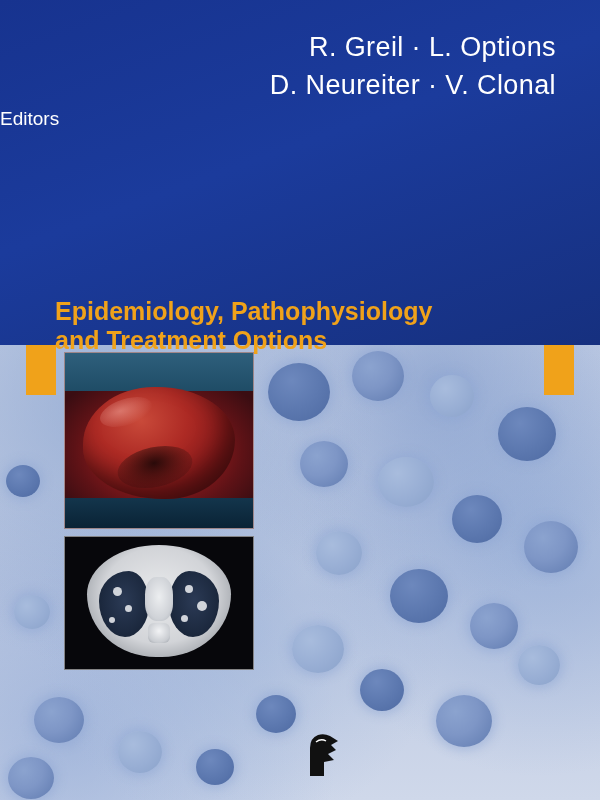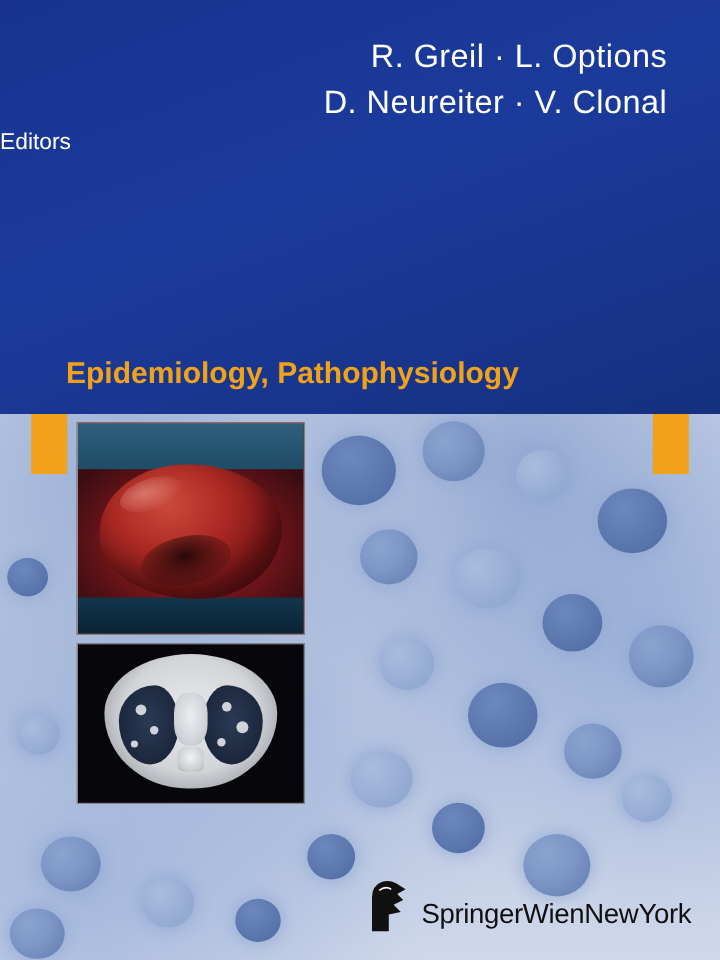--- a/index.html
+++ b/index.html
@@ -260,20 +260,21 @@
   </div>
 
   <div class="top-block">
     <div class="authors">
       <div>R. Greil · L. Options</div>
       <div>D. Neureiter · V. Clonal</div>
     </div>
     <div class="editors-label">Editors</div>
     <div class="subtitle">
       <div>Epidemiology, Pathophysiology</div>
+      <div>and Treatment Options</div>
     </div>
   </div>
 
   <div class="bar bar-left"></div>
   <div class="bar bar-right"></div>
 
   <div class="photo photo-surgery">
     <div class="surg-teal"></div>
     <div class="surg-teal-b"></div>
     <div class="surg-organ"></div>
@@ -297,17 +298,14 @@
       <div class="ct-spine"></div>
     </div>
   </div>
 
   <div class="pub-mark">
     <svg width="40" height="46" viewBox="0 0 40 46" xmlns="http://www.w3.org/2000/svg">
       <path d="M6 44 L6 16 Q6 6 14 3 Q20 1 26 4 L34 9 L27 13 L32 18 L24 22 L30 28 L20 30 L20 44 Z" fill="#111111"></path>
       <path d="M12 10 Q17 6 22 9" stroke="#ffffff" stroke-width="1.4" fill="none"></path>
     </svg>
   </div>
-  <div class="publisher">
-    <div class="pub-name">SpringerWienNewYork</div>
-  </div>
 
 </div>
 
 </body></html>

